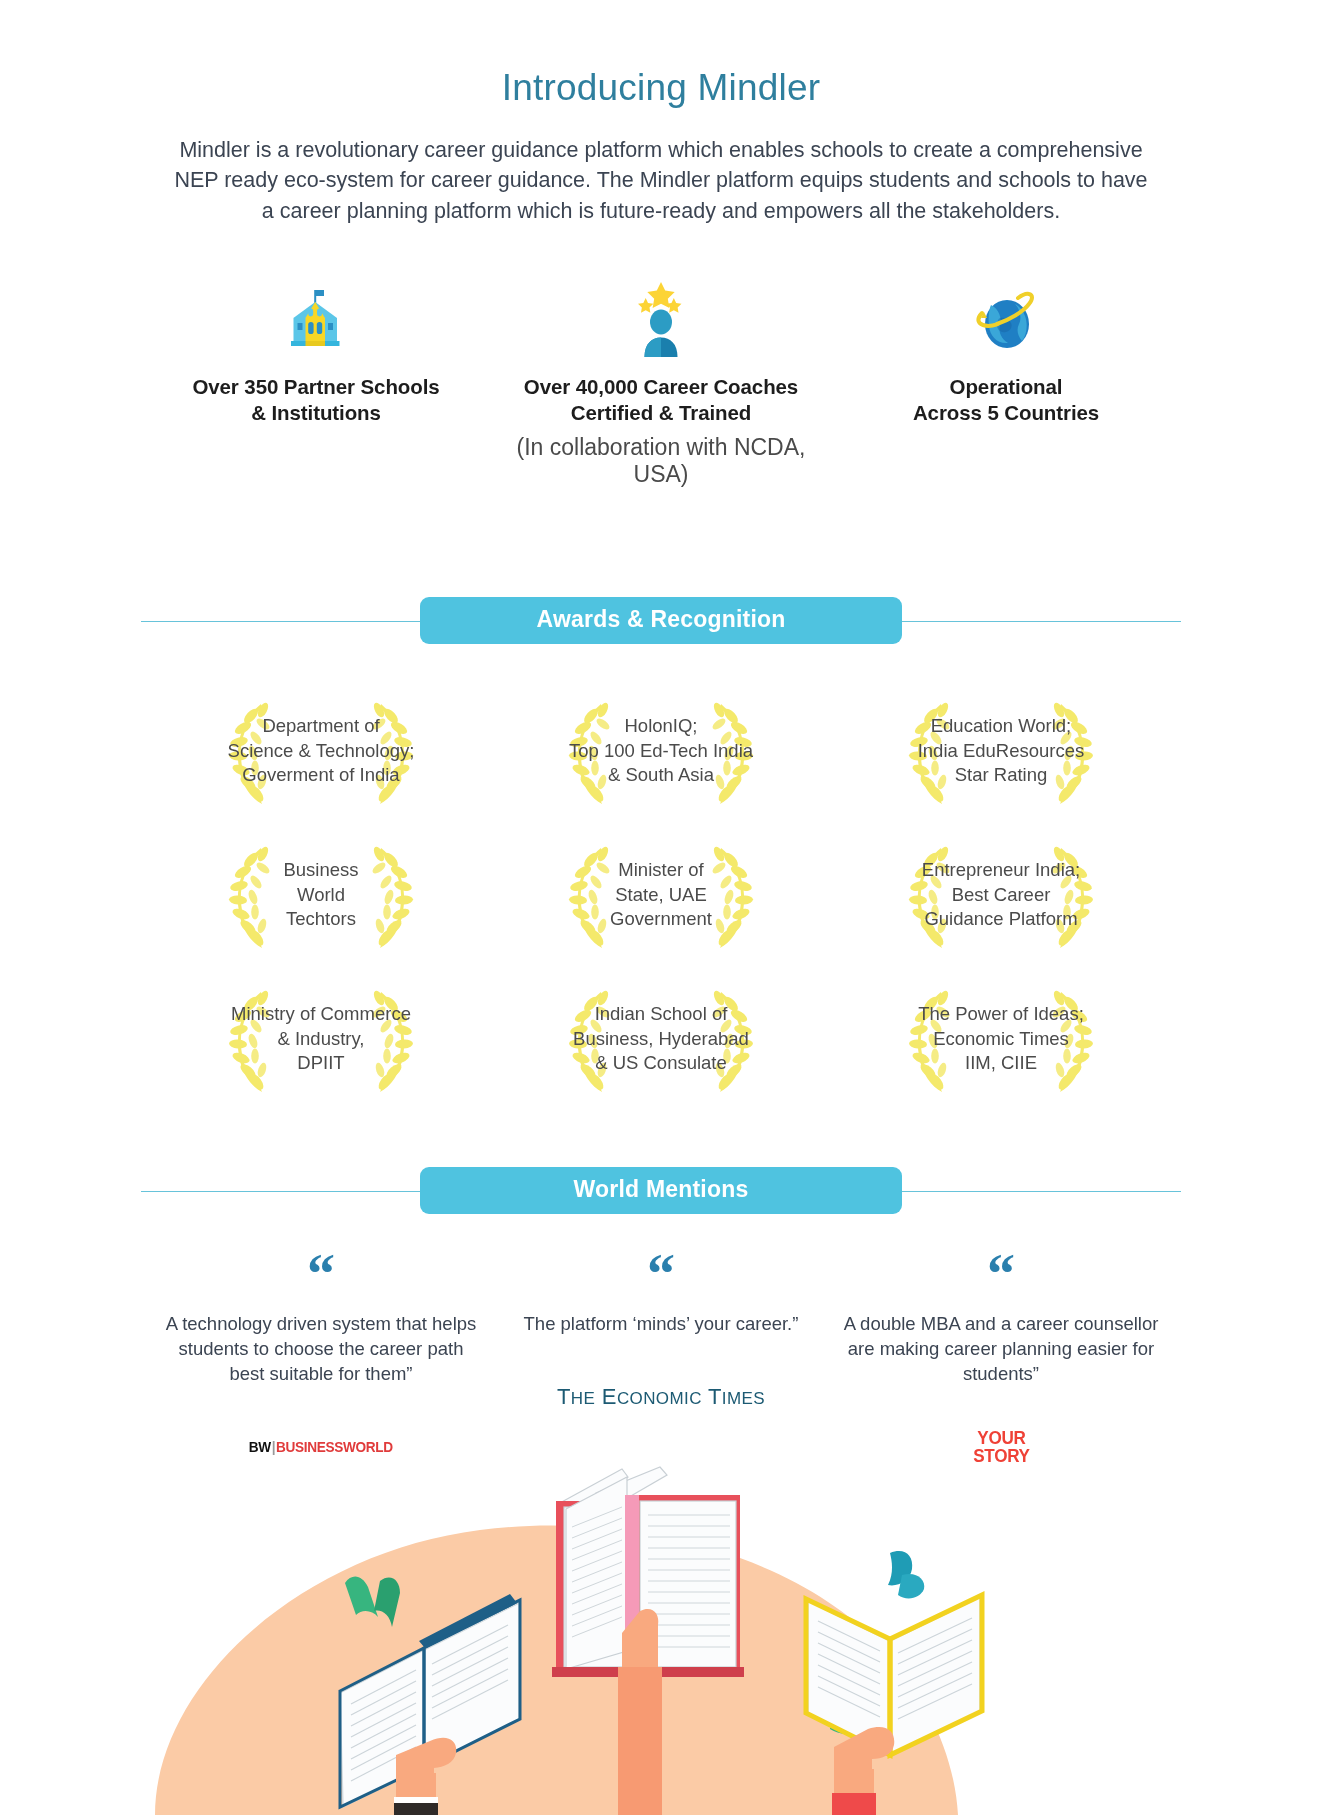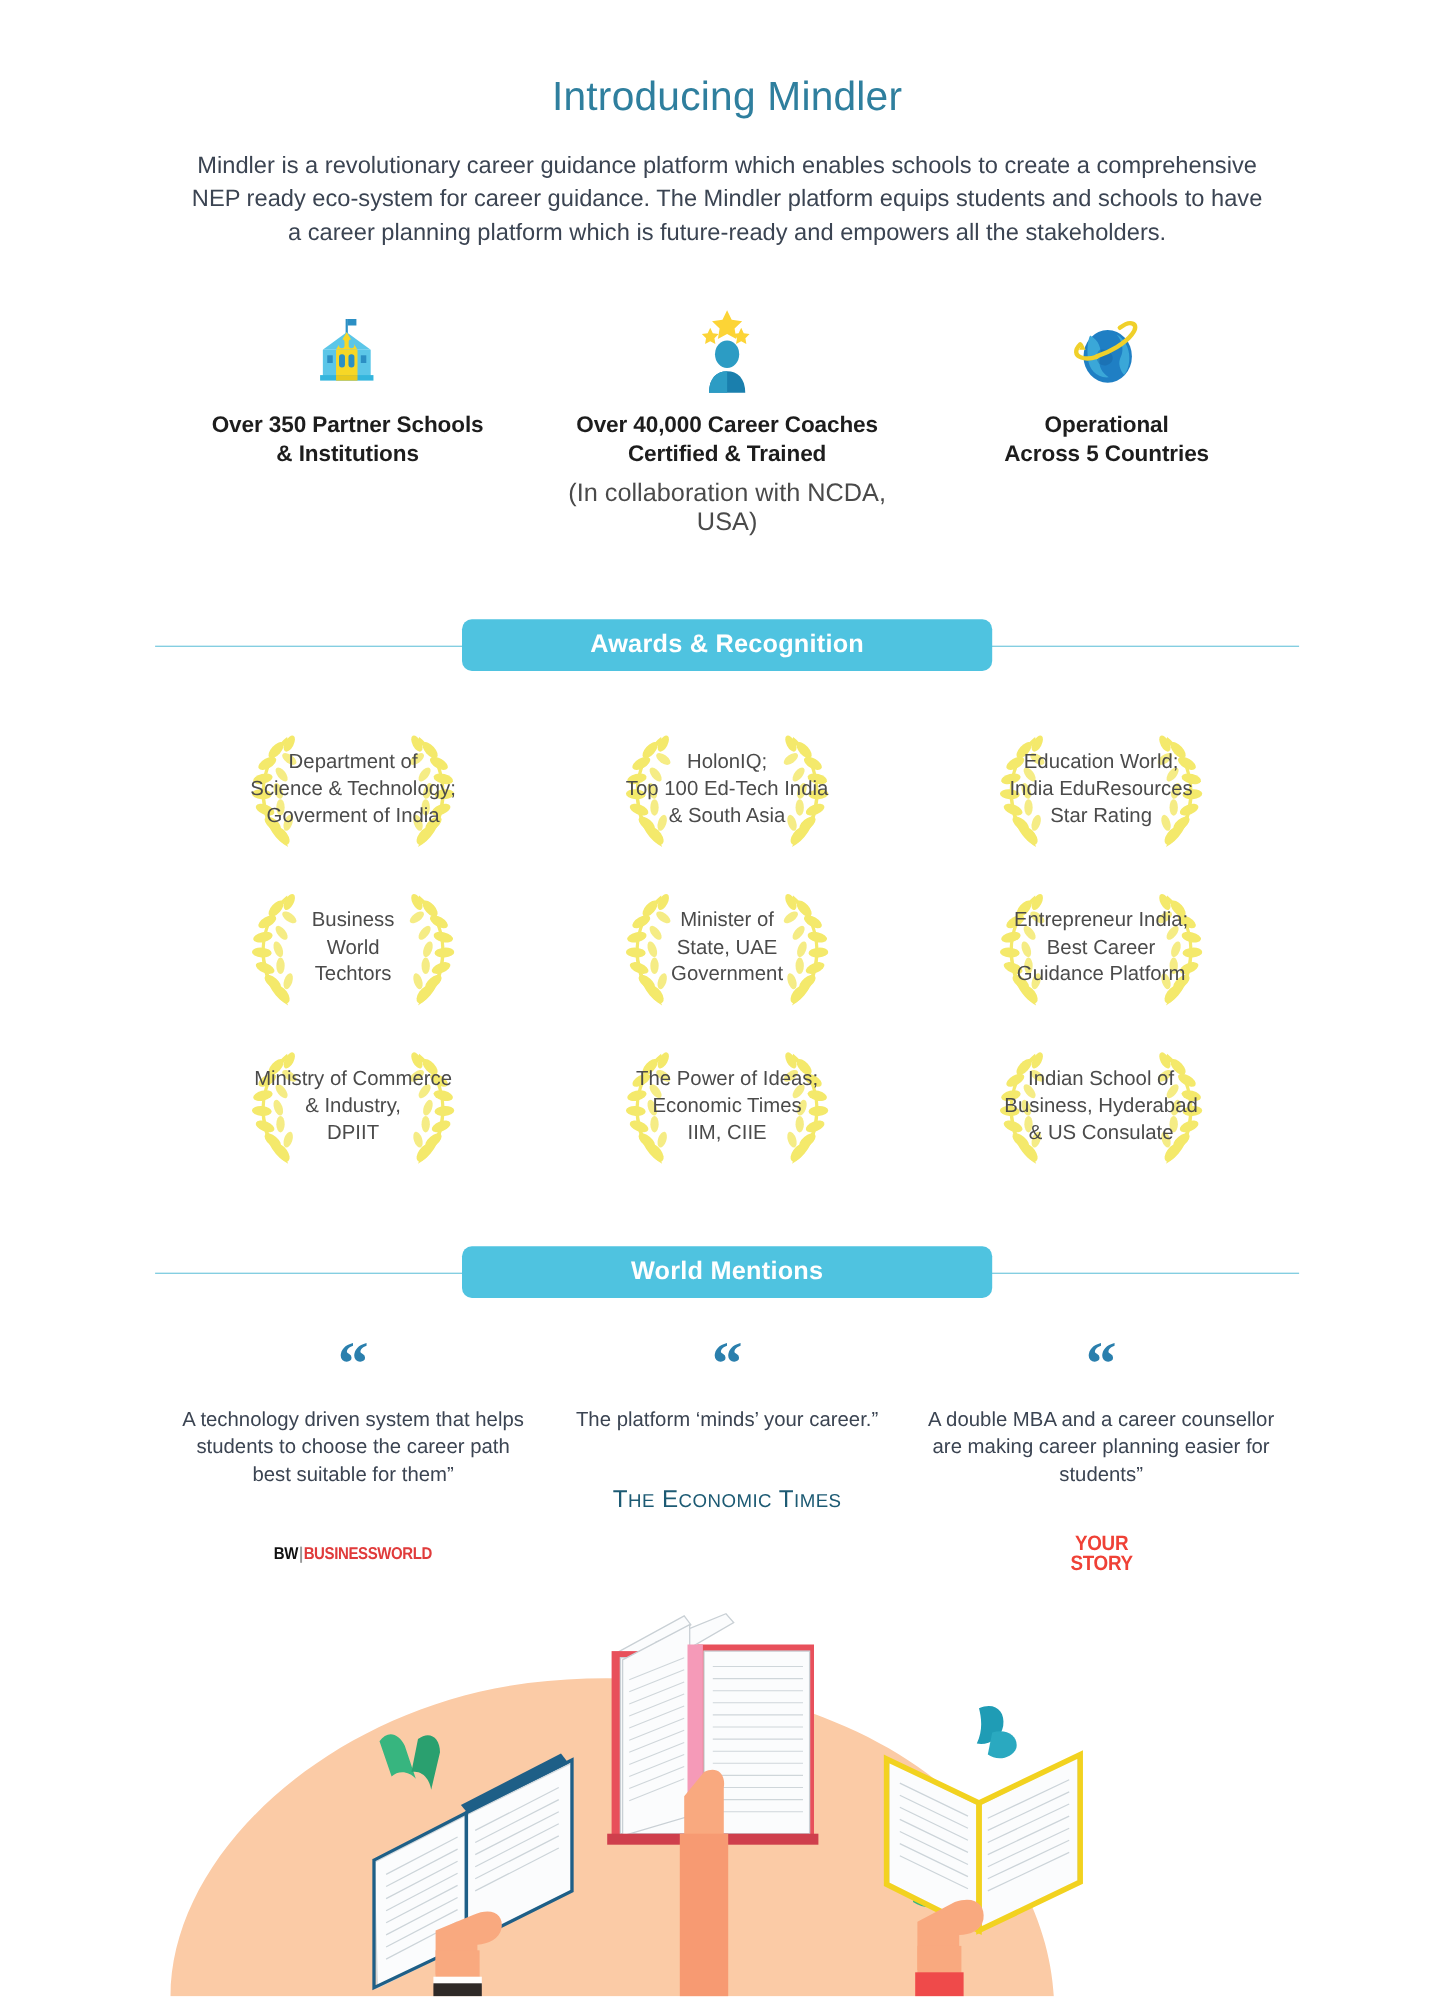--- a/index.html
+++ b/index.html
@@ -273,21 +273,21 @@
           <path d="M13 22 l-3 6 6 0 z" fill="#f0d02a"></path>
         </svg>
       </div>
       <div class="stat-label" style="white-space:pre-line">Operational
 Across 5 Countries</div>
       <div class="stat-sub"></div>
     </div>
 
   </section>
 
-  <section style="margin-top:78px;">
+  <section style="margin-top:112px;">
     <div class="section-head">
       <span class="section-rule"></span>
       <span class="section-pill">Awards &amp; Recognition</span>
     </div>
 
     <div class="awards">
 
       <div class="award">
         <svg class="wreath" viewBox="0 0 232 122">
           <g fill="#f4e96b">
@@ -387,32 +387,32 @@
           </svg>
         <div class="award-text" style="white-space:pre-line">Ministry of Commerce
 &amp; Industry,
 DPIIT</div>
       </div>
 
       <div class="award">
         <svg class="wreath" viewBox="0 0 232 122">
             <use href="#w"></use>
           </svg>
+        <div class="award-text" style="white-space:pre-line">Indian School of
+Business, Hyderabad
+&amp; US Consulate</div>
+      </div>
+
+      <div class="award">
+        <svg class="wreath" viewBox="0 0 232 122">
+            <use href="#w"></use>
+          </svg>
         <div class="award-text" style="white-space:pre-line">The Power of Ideas;
 Economic Times
 IIM, CIIE</div>
-      </div>
-
-      <div class="award">
-        <svg class="wreath" viewBox="0 0 232 122">
-            <use href="#w"></use>
-          </svg>
-        <div class="award-text" style="white-space:pre-line">Indian School of
-Business, Hyderabad
-&amp; US Consulate</div>
       </div>
 
     </div>
   </section>
 
   <svg width="0" height="0" style="position:absolute" aria-hidden="true">
     <g id="w">
       <g fill="#f4e96b">
         <path d="M56 14 C36 30 30 56 34 78 C37 96 46 108 57 114 L54 107 C45 100 39 89 37 76 C33 56 39 32 57 18 Z"></path>
         <ellipse cx="46" cy="26" rx="9" ry="4.5" transform="rotate(-48 46 26)"></ellipse>

